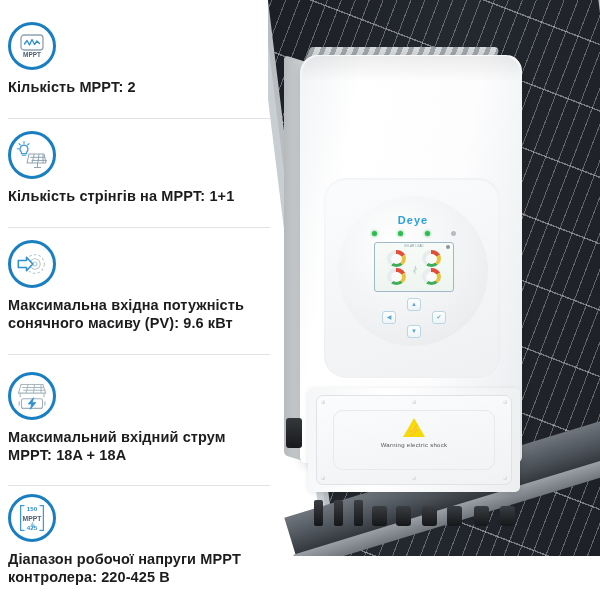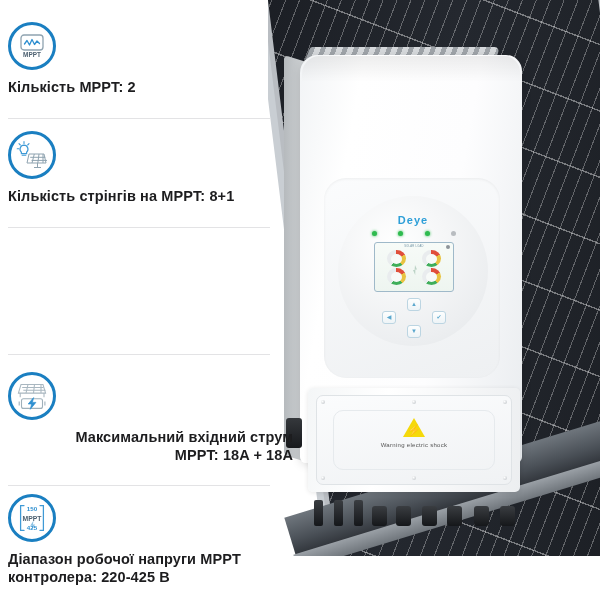--- a/index.html
+++ b/index.html
@@ -285,27 +285,41 @@
         </g>
         <path d="M8 5.2a4 4 0 0 1 2.6 7 l0 1.4 -5.2 0 0 -1.4 A4 4 0 0 1 8 5.2z" fill="none" stroke="#3f9ad6" stroke-width="1.2"></path>
         <path d="M6.2 15.2 h3.6" stroke="#3f9ad6" stroke-width="1.1" stroke-linecap="round"></path>
         <g stroke="#8fa3b0" stroke-width="1" fill="none">
           <path d="M13 14 h15 l2 9 h-19 z"></path>
           <path d="M14.2 17.3 h15.1 M15.5 20.4 h15.5 M18.3 14 l-2.3 9 M23 14 l-1.2 9 M27 14 l0 9"></path>
           <path d="M21.5 23 v4 M18 27.5 h7"></path>
         </g>
       </svg>
     </div>
-    <div class="spec-text">Кількість стрінгів на MPPT: 8+1</div>
+    <div class="spec-text">Кількість стрінгів на MPPT: 1+1</div>
   </div>
   <div class="spec-divider" id="div1" style="top: 215px;"></div>
 
+  <div class="spec-item" id="item2" style="top: 228px;">
+    <div class="spec-icon">
+      <svg width="34" height="30" viewBox="0 0 34 30">
+        <g stroke="#b9c4cb" stroke-width="1.05" fill="none">
+          <circle cx="20" cy="15" r="9.3" stroke-dasharray="2.6 2.1"></circle>
+          <circle cx="20" cy="15" r="5.2"></circle>
+          <circle cx="20" cy="15" r="2"></circle>
+        </g>
+        <path d="M3.3 11.6 h8.2 v-3.3 l6.2 6.7 -6.2 6.7 v-3.3 h-8.2 z" fill="#ffffff" stroke="#2e8fd0" stroke-width="1.5" stroke-linejoin="round"></path>
+      </svg>
+    </div>
+    <div class="spec-text">Максимальна вхідна потужність
+сонячного масиву (PV): 9.6 кВт</div>
+  </div>
   <div class="spec-divider" id="div2" style="top: 342px;"></div>
 
-  <div class="spec-item" id="item3" style="top: 360px; text-align: right;">
+  <div class="spec-item" id="item3" style="top: 360px;">
     <div class="spec-icon">
       <svg width="32" height="30" viewBox="0 0 32 30">
         <g stroke="#a9b7c0" stroke-width="1.05" fill="none">
           <path d="M5 3.5 h22 l2.6 8.6 h-27.2 z"></path>
           <path d="M6.2 6.4 h21.3 M7.3 9.3 h22.2 M12 3.5 l-2 8.6 M18.5 3.5 l-1 8.6 M25 3.5 l0 8.6"></path>
           <path d="M4.2 12.1 v4.2 M28 12.1 v4.2"></path>
         </g>
         <g stroke="#9fb0ba" stroke-width="1.1" fill="none">
           <path d="M7.5 17.8 h17 a2 2 0 0 1 2 2 v5.6 a2 2 0 0 1 -2 2 h-17 a2 2 0 0 1 -2 -2 v-5.6 a2 2 0 0 1 2 -2z"></path>
           <path d="M3.2 20.6 v4 M28.9 20.6 v4"></path>

